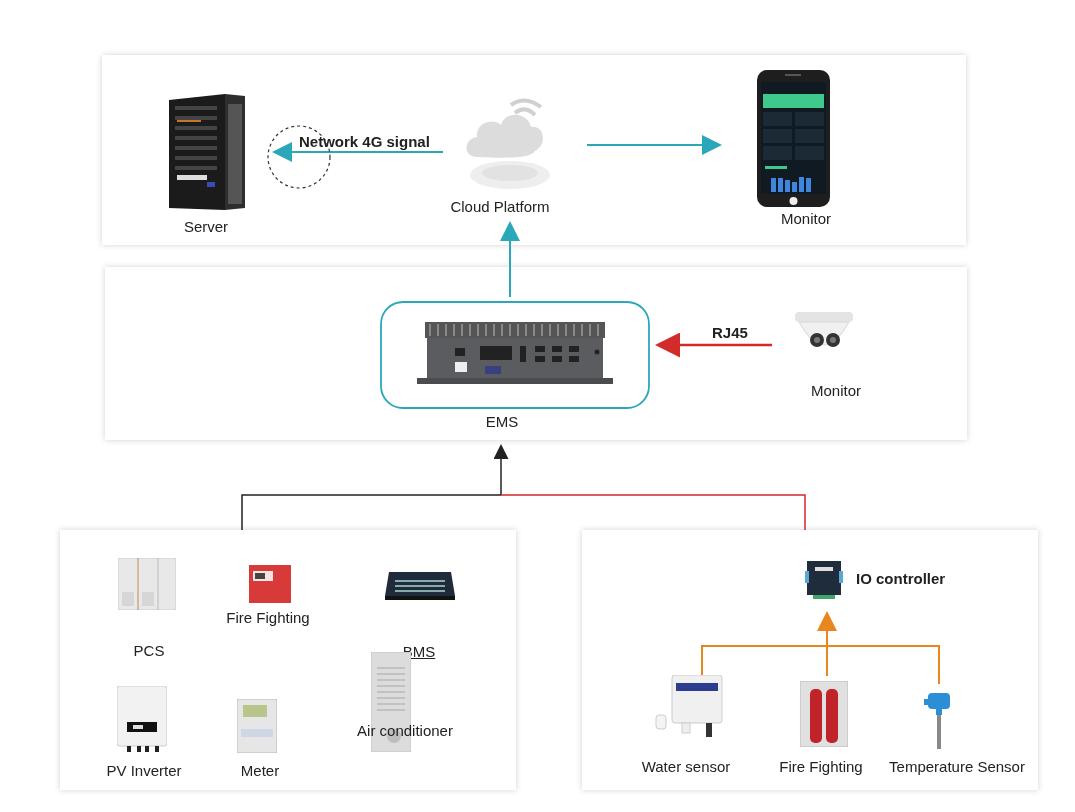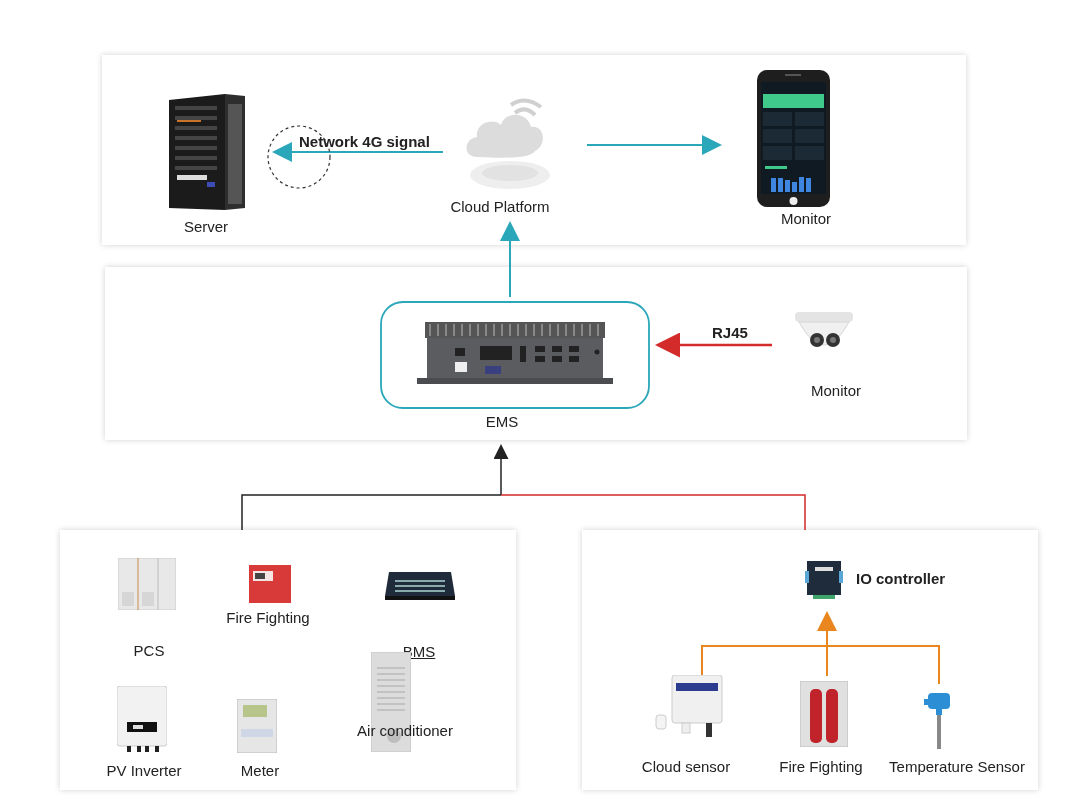--- a/index.html
+++ b/index.html
@@ -266,21 +266,21 @@
 
 <div class="node" style="left:654px;top:675px;width:72px;height:72px;">
   <svg width="72" height="72" viewBox="0 0 72 72">
       <rect x="18" y="0" width="50" height="48" rx="3" fill="#f0f0f0" stroke="#ccc"></rect>
       <rect x="22" y="8" width="42" height="8" fill="#2c3d8f"></rect>
       <rect x="2" y="40" width="10" height="14" rx="3" fill="#f4f4f4" stroke="#ccc"></rect>
       <rect x="28" y="48" width="8" height="10" fill="#eee" stroke="#ccc"></rect>
       <rect x="52" y="48" width="6" height="14" fill="#333"></rect>
     </svg>
 </div>
-<div class="label" style="left:686px;top:758px;">Cloud sensor</div>
+<div class="label" style="left:686px;top:758px;">Water sensor</div>
 
 <div class="node" style="left:800px;top:681px;width:48px;height:66px;">
   <svg width="48" height="66" viewBox="0 0 48 66">
       <rect x="0" y="0" width="48" height="66" fill="#e0e0e0" stroke="#bbb"></rect>
       <rect x="10" y="8" width="12" height="54" rx="5" fill="#c0242a"></rect>
       <rect x="26" y="8" width="12" height="54" rx="5" fill="#c0242a"></rect>
     </svg>
 </div>
 <div class="label" style="left:821px;top:758px;">Fire Fighting</div>
 

